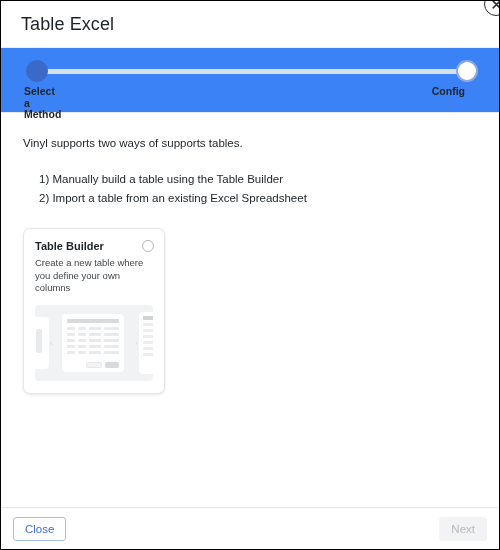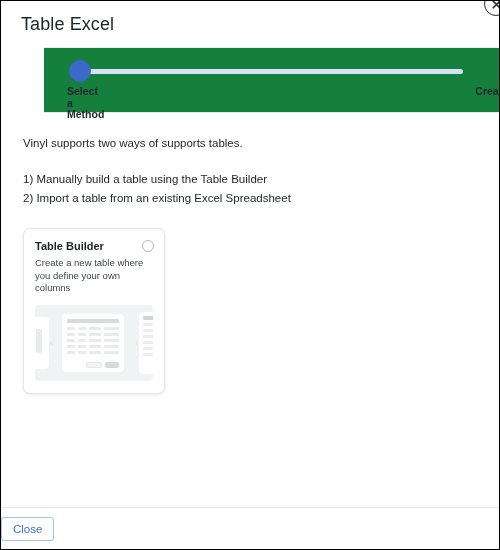--- a/index.html
+++ b/index.html
@@ -56,26 +56,25 @@
     align-items: center;
     justify-content: center;
     cursor: pointer;
   }
   .close-x svg { display: block; }
 
   
   .stepper {
     flex: 0 0 66px;
     height: 66px;
-    background: #15803d;
+    background: #3b82f6;
     border-top: 1px solid #eceff1;
     border-bottom: 1px solid #e7eaec;
     position: relative;
     box-sizing: border-box;
-    margin-left: 43px;
   }
   .track {
     position: absolute;
     left: 36px;
     right: 36px;
     top: 21px;
     height: 5px;
     background: #d7e0f3;
     border-radius: 3px;
   }
@@ -121,20 +120,21 @@
     background: #ffffff;
     overflow: hidden;
   }
   .intro {
     font-size: 11.5px;
     color: #22282d;
     margin: 4px 0 0 0;
   }
   .bullets {
     margin-top: 24px;
+    margin-left: 16px;
   }
   .bullet {
     font-size: 11.5px;
     color: #22282d;
     margin-bottom: 7px;
   }
 
   
   .cards {
     display: flex;
@@ -309,21 +309,21 @@
 
   
   .footer {
     flex: 0 0 42px;
     height: 42px;
     border-top: 1px solid #e4e6e8;
     background: #ffffff;
     display: flex;
     align-items: center;
     justify-content: space-between;
-    padding: 0 0;
+    padding: 0 12px;
     box-sizing: border-box;
   }
   .btn {
     font-family: "Liberation Sans", sans-serif;
     font-size: 11.5px;
     border-radius: 3px;
     padding: 5px 11px;
     box-sizing: border-box;
     cursor: pointer;
   }
@@ -357,21 +357,21 @@
     <div class="track"></div>
 
     <div class="step step-first">
       <div class="dot filled"></div>
       <div class="step-label">Select a
 Method</div>
     </div>
 
     <div class="step step-last">
       <div class="dot hollow"></div>
-      <div class="step-label">Create</div>
+      <div class="step-label">Config</div>
     </div>
   </div>
 
   <div class="content">
     <p class="intro">Vinyl supports two ways of supports tables.</p>
 
     <div class="bullets">
       <div class="bullet">1) Manually build a table using the Table Builder</div>
       <div class="bullet">2) Import a table from an existing Excel Spreadsheet</div>
     </div>
@@ -437,15 +437,16 @@
           </div>
         </div>
       </div>
 
 
     </div>
   </div>
 
   <div class="footer">
     <button class="btn btn-close">Close</button>
+    <button class="btn btn-next">Next</button>
   </div>
 
 </div>
 
 </body></html>

